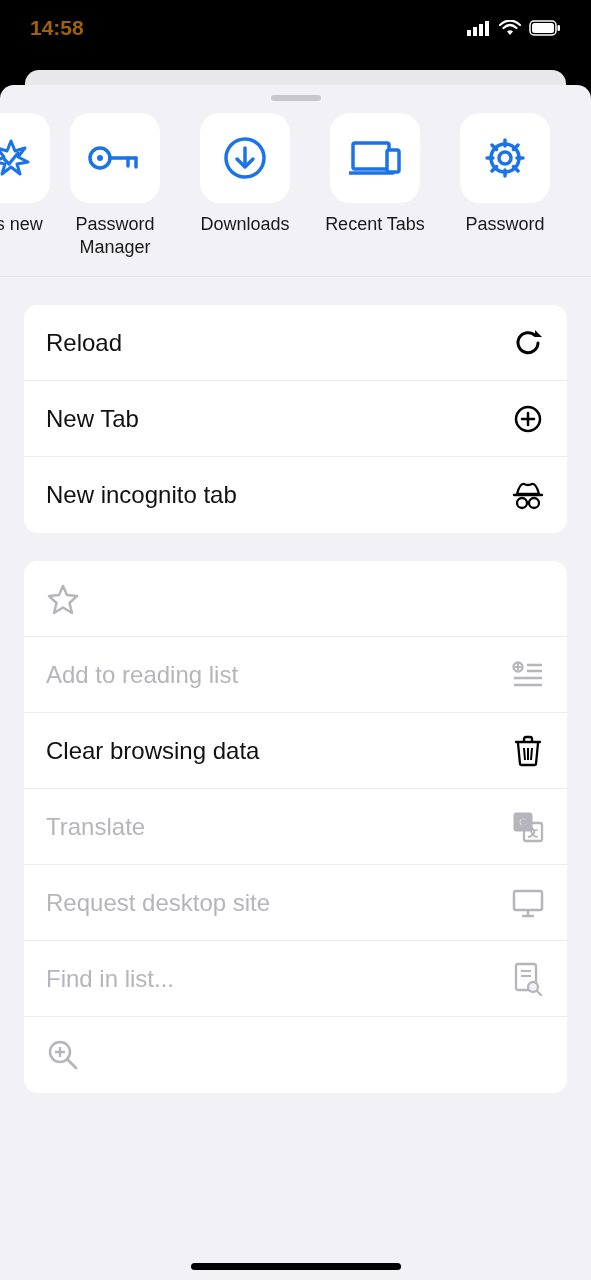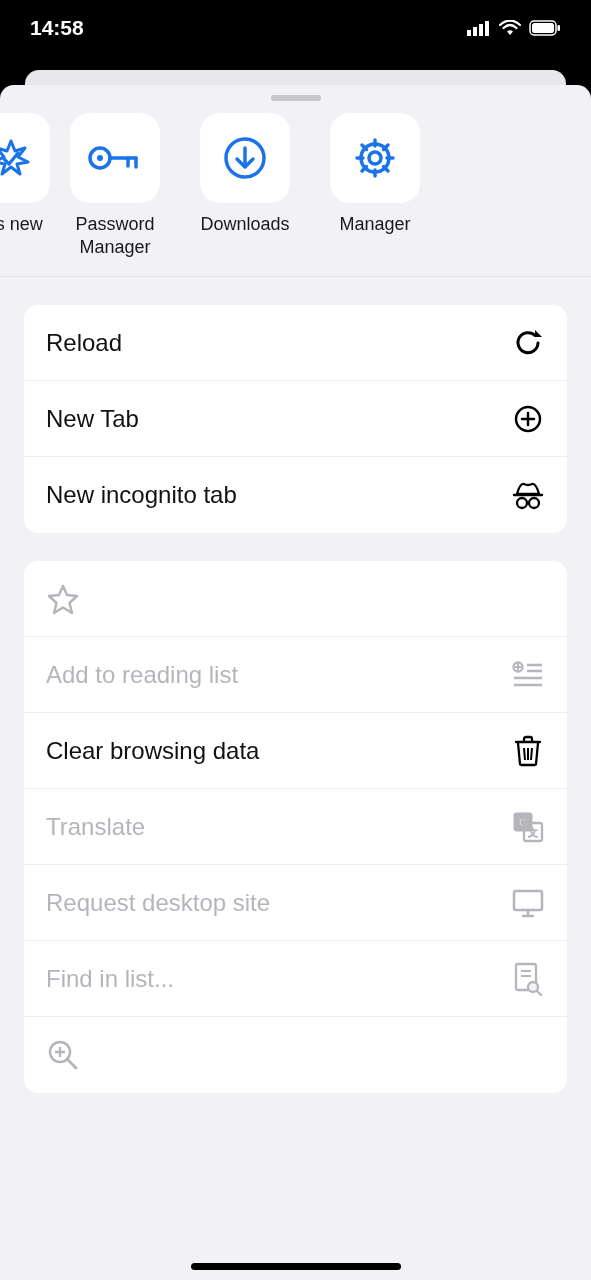--- a/index.html
+++ b/index.html
@@ -10,21 +10,21 @@
       font-family: -apple-system, BlinkMacSystemFont, "Segoe UI", Helvetica, Arial, sans-serif;
       overflow: hidden;
       position: relative;
     }
     .status-bar {
       height: 55px;
       display: flex;
       justify-content: space-between;
       align-items: center;
       padding: 0 30px;
-      color: #ffffff;
+      color: #a16207;
     }
     .status-time { font-size: 21px; font-weight: 600; }
     .status-icons { display: flex; gap: 8px; align-items: center; }
     .sheet-peek {
       position: absolute;
       top: 70px;
       left: 25px;
       right: 25px;
       height: 40px;
       background: #e8e8eb;
@@ -180,30 +180,42 @@
               <line x1="22" y1="12" x2="22" y2="30" stroke="#1a73e8" stroke-width="3.5" stroke-linecap="round"></line>
               <path d="M14 23 L22 31 L30 23" fill="none" stroke="#1a73e8" stroke-width="3.5" stroke-linecap="round" stroke-linejoin="round"></path>
             </svg>
         </span>
       </div>
       <div class="shortcut-label">Downloads</div>
     </div>
     <div class="shortcut">
       <div class="shortcut-tile">
         <span>
+          <svg width="52" height="38" viewBox="0 0 52 38">
+              <rect x="4" y="4" width="36" height="26" rx="2" fill="none" stroke="#1a73e8" stroke-width="3.5"></rect>
+              <line x1="0" y1="34" x2="44" y2="34" stroke="#1a73e8" stroke-width="3.5" stroke-linecap="round"></line>
+              <rect x="38" y="11" width="12" height="22" rx="2" fill="#fff" stroke="#1a73e8" stroke-width="3.5"></rect>
+            </svg>
+        </span>
+      </div>
+      <div class="shortcut-label">Recent Tabs</div>
+    </div>
+    <div class="shortcut">
+      <div class="shortcut-tile">
+        <span>
           <svg width="44" height="44" viewBox="0 0 44 44">
               <circle cx="22" cy="22" r="6" fill="none" stroke="#1a73e8" stroke-width="3.5"></circle>
               <g stroke="#1a73e8" stroke-width="3.5" fill="none">
                 <path d="M22 4 L22 10 M22 34 L22 40 M4 22 L10 22 M34 22 L40 22 M9 9 L13.5 13.5 M30.5 30.5 L35 35 M35 9 L30.5 13.5 M13.5 30.5 L9 35" stroke-linecap="round"></path>
               </g>
               <circle cx="22" cy="22" r="14" fill="none" stroke="#1a73e8" stroke-width="3.5"></circle>
             </svg>
         </span>
       </div>
-      <div class="shortcut-label">Manager</div>
+      <div class="shortcut-label">Password</div>
     </div>
   </div>
 
   <div class="section">
     <div class="row">
       <div class="row-label">Reload</div>
       <div class="row-icon">
         <svg width="30" height="30" viewBox="0 0 30 30">
             <path d="M25 15 A10 10 0 1 1 22 7.5" fill="none" stroke="#000" stroke-width="3" stroke-linecap="round"></path>
             <path d="M22 2 L22 9 L29 9 Z" fill="#000"></path>

